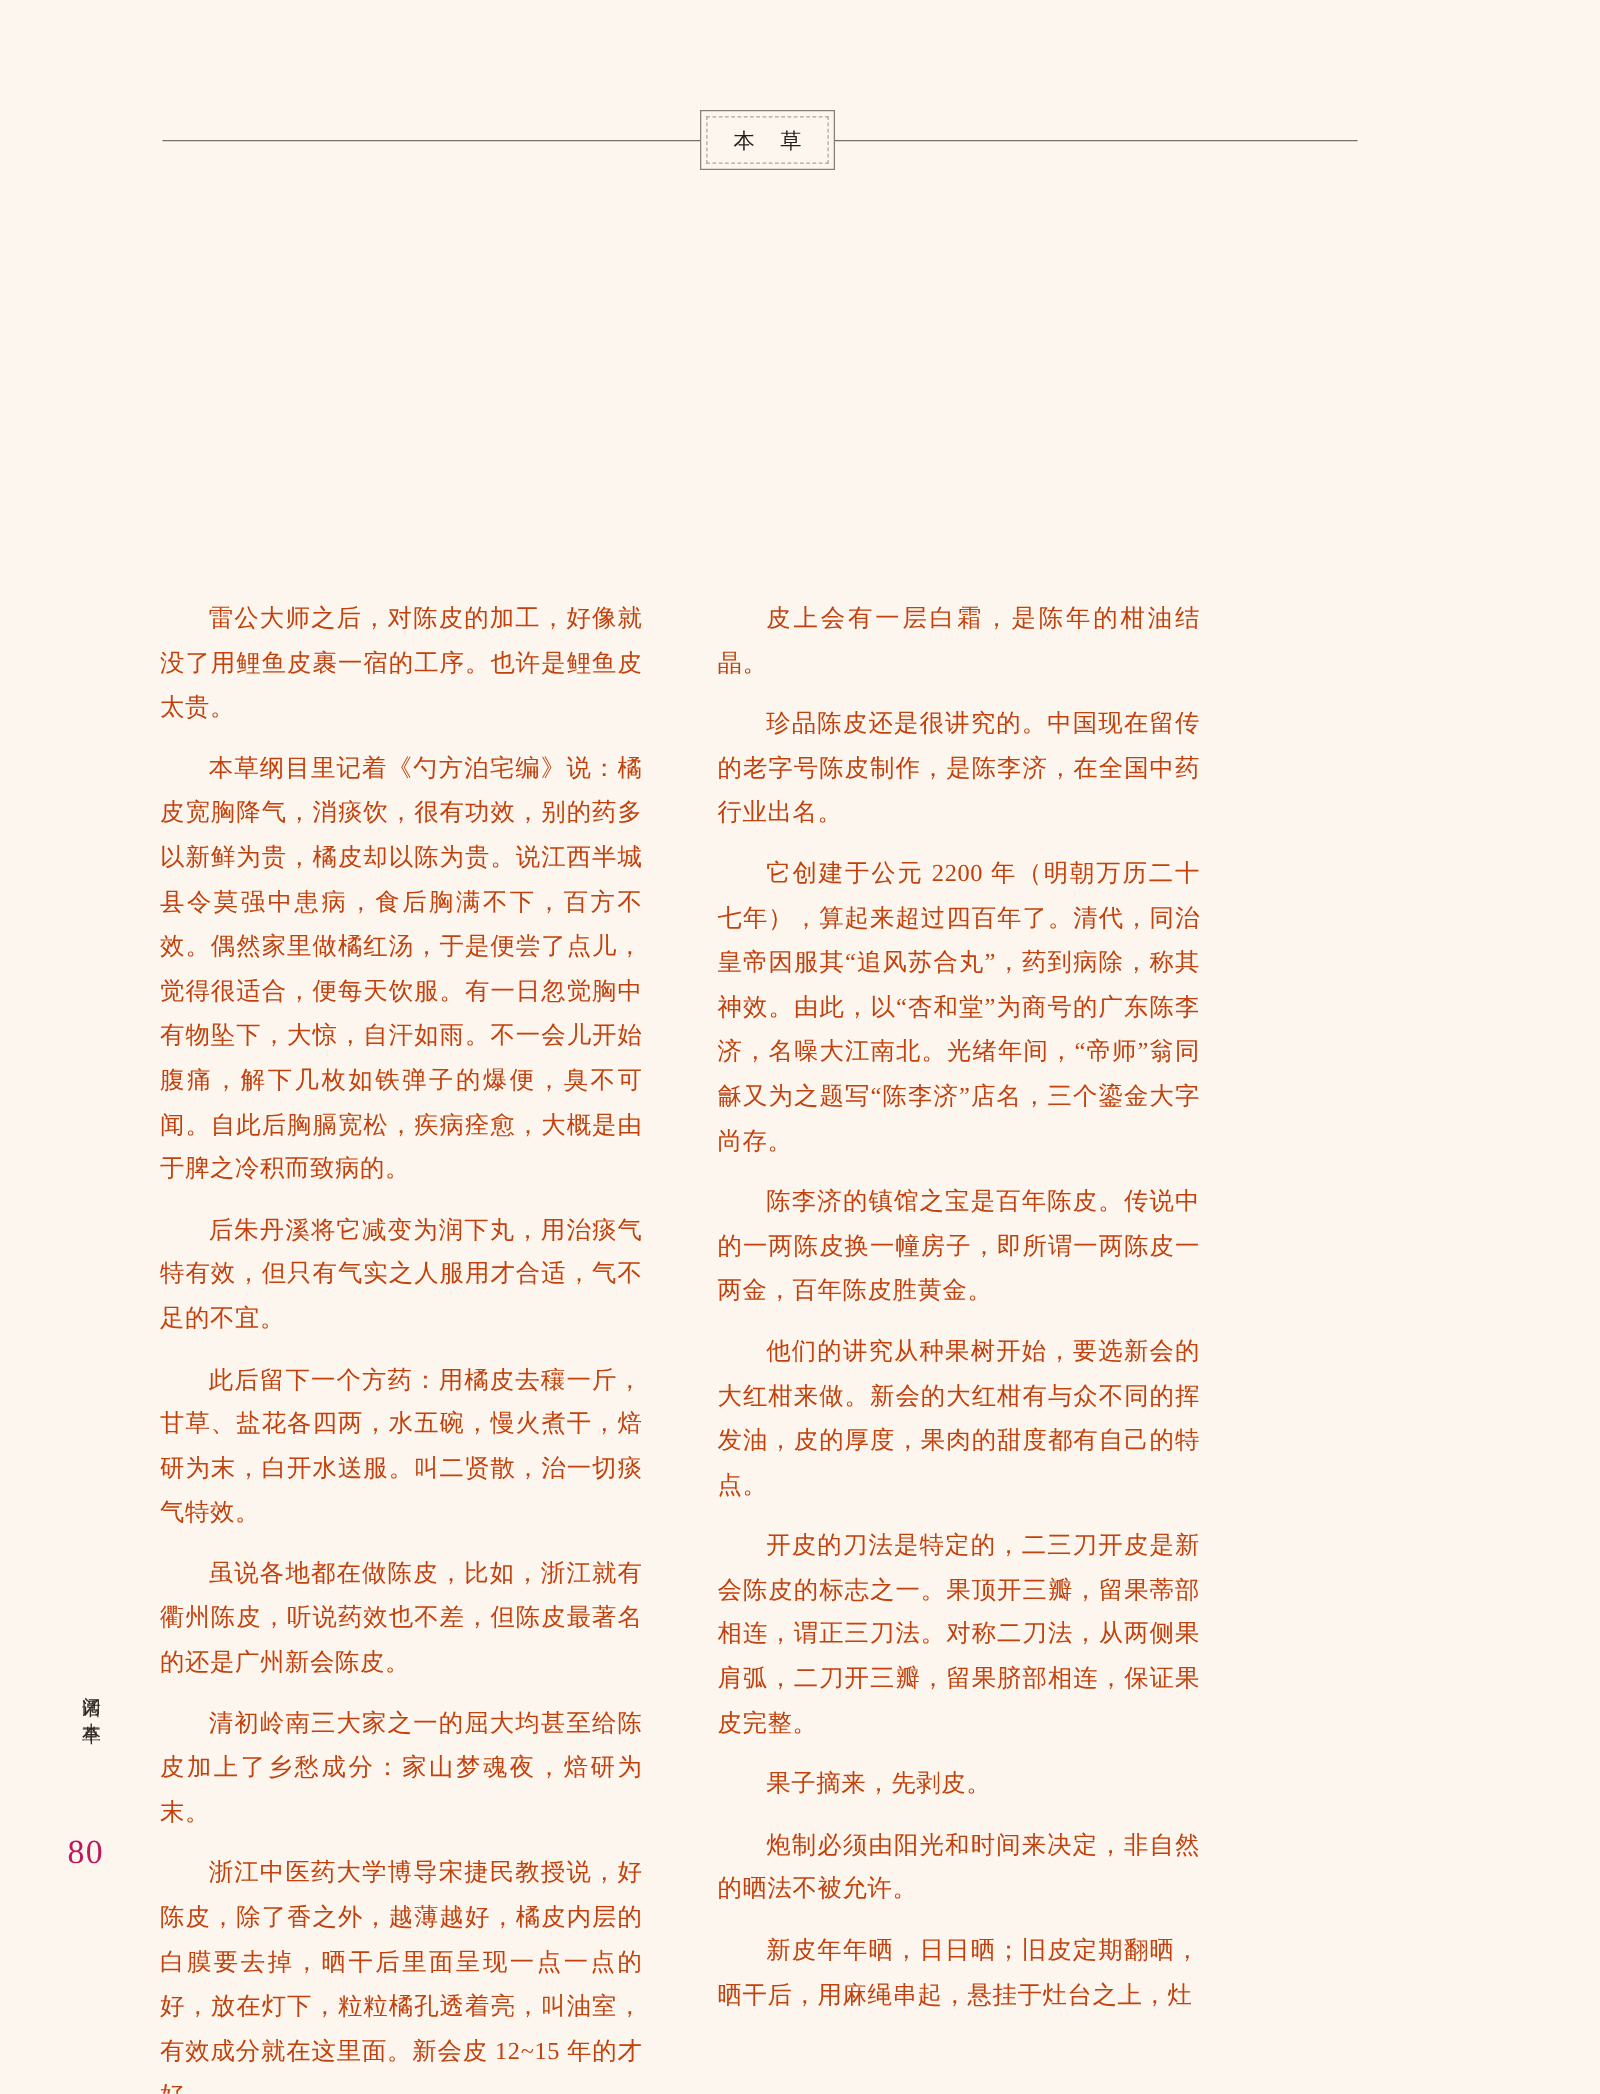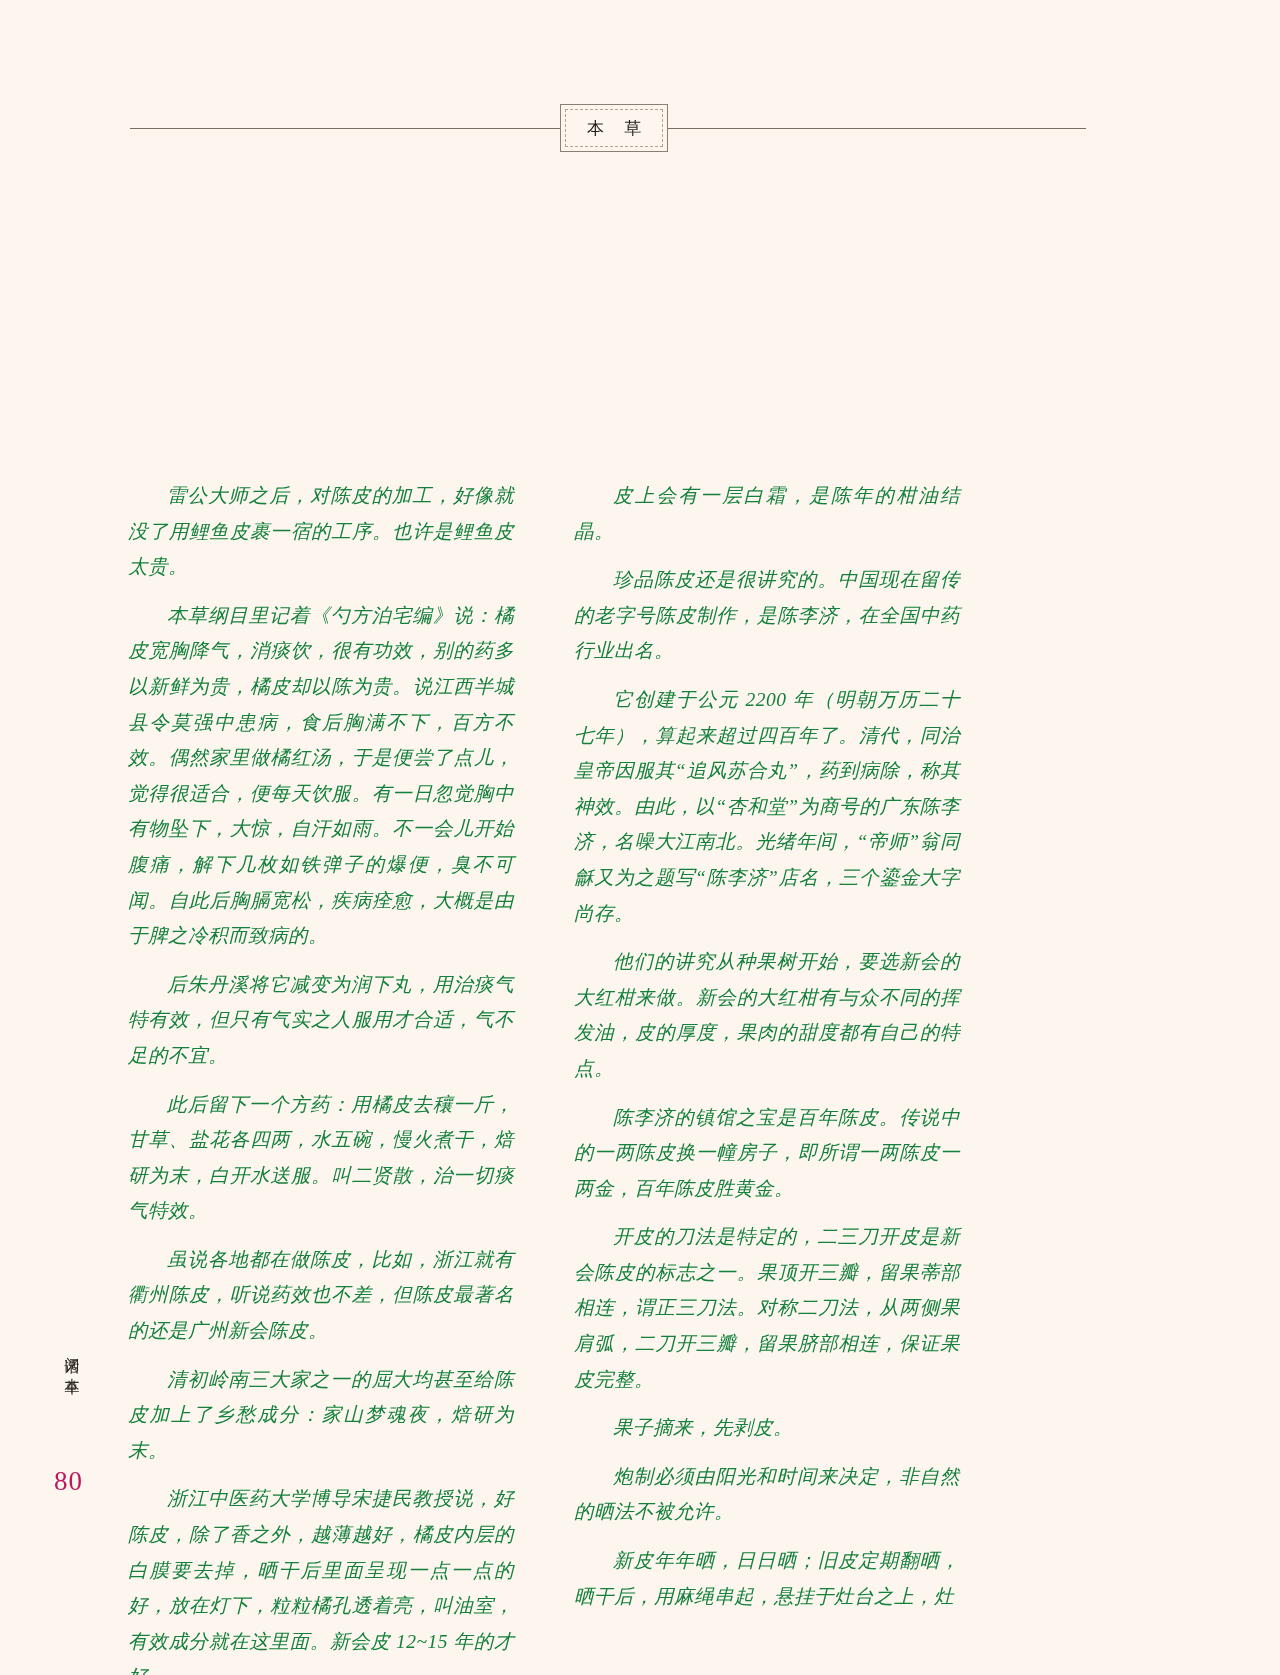--- a/index.html
+++ b/index.html
@@ -12,21 +12,21 @@
     background: #fdf6ee;
     font-family: "Liberation Serif", "DejaVu Serif", serif;
     color: #231f1c;
     position: relative;
     overflow: hidden;
   }
 
   
   .page-header {
     position: absolute;
-    top: 104px;
+    top: 88px;
     left: 0;
     width: 1100px;
     height: 50px;
   }
   .header-rule {
     position: absolute;
     top: 24px;
     height: 1px;
     background: #7a6f66;
   }
@@ -75,22 +75,21 @@
     width: 386px;
   }
   .col p {
     margin: 0 0 13px 0;
     text-indent: 2em;
     font-size: 19.5px;
     line-height: 35.6px;
     text-align: justify;
     text-justify: inter-ideograph;
     letter-spacing: 0.5px;
-    color: #15803d;
-    font-style: italic;
+    color: #c2410c;
   }
 
   
   .side-label {
     position: absolute;
     left: 58px;
     top: 1345px;
     width: 24px;
     font-size: 15px;
     line-height: 20px;
@@ -131,22 +130,22 @@
     <p>此后留下一个方药：用橘皮去穰一斤，甘草、盐花各四两，水五碗，慢火煮干，焙研为末，白开水送服。叫二贤散，治一切痰气特效。</p>
     <p>虽说各地都在做陈皮，比如，浙江就有衢州陈皮，听说药效也不差，但陈皮最著名的还是广州新会陈皮。</p>
     <p>清初岭南三大家之一的屈大均甚至给陈皮加上了乡愁成分：家山梦魂夜，焙研为末。</p>
     <p>浙江中医药大学博导宋捷民教授说，好陈皮，除了香之外，越薄越好，橘皮内层的白膜要去掉，晒干后里面呈现一点一点的好，放在灯下，粒粒橘孔透着亮，叫油室，有效成分就在这里面。新会皮 12~15 年的才好，</p>
   </div>
 
   <div class="col">
     <p>皮上会有一层白霜，是陈年的柑油结晶。</p>
     <p>珍品陈皮还是很讲究的。中国现在留传的老字号陈皮制作，是陈李济，在全国中药行业出名。</p>
     <p>它创建于公元 2200 年（明朝万历二十七年），算起来超过四百年了。清代，同治皇帝因服其“追风苏合丸”，药到病除，称其神效。由此，以“杏和堂”为商号的广东陈李济，名噪大江南北。光绪年间，“帝师”翁同龢又为之题写“陈李济”店名，三个鎏金大字尚存。</p>
+    <p>陈李济的镇馆之宝是百年陈皮。传说中的一两陈皮换一幢房子，即所谓一两陈皮一两金，百年陈皮胜黄金。</p>
     <p>他们的讲究从种果树开始，要选新会的大红柑来做。新会的大红柑有与众不同的挥发油，皮的厚度，果肉的甜度都有自己的特点。</p>
-    <p>陈李济的镇馆之宝是百年陈皮。传说中的一两陈皮换一幢房子，即所谓一两陈皮一两金，百年陈皮胜黄金。</p>
     <p>开皮的刀法是特定的，二三刀开皮是新会陈皮的标志之一。果顶开三瓣，留果蒂部相连，谓正三刀法。对称二刀法，从两侧果肩弧，二刀开三瓣，留果脐部相连，保证果皮完整。</p>
     <p>果子摘来，先剥皮。</p>
     <p>炮制必须由阳光和时间来决定，非自然的晒法不被允许。</p>
     <p>新皮年年晒，日日晒；旧皮定期翻晒，晒干后，用麻绳串起，悬挂于灶台之上，灶</p>
   </div>
 
 </div>
 
 <div class="side-label">阅话／本草</div>
 <div class="folio">80</div>

